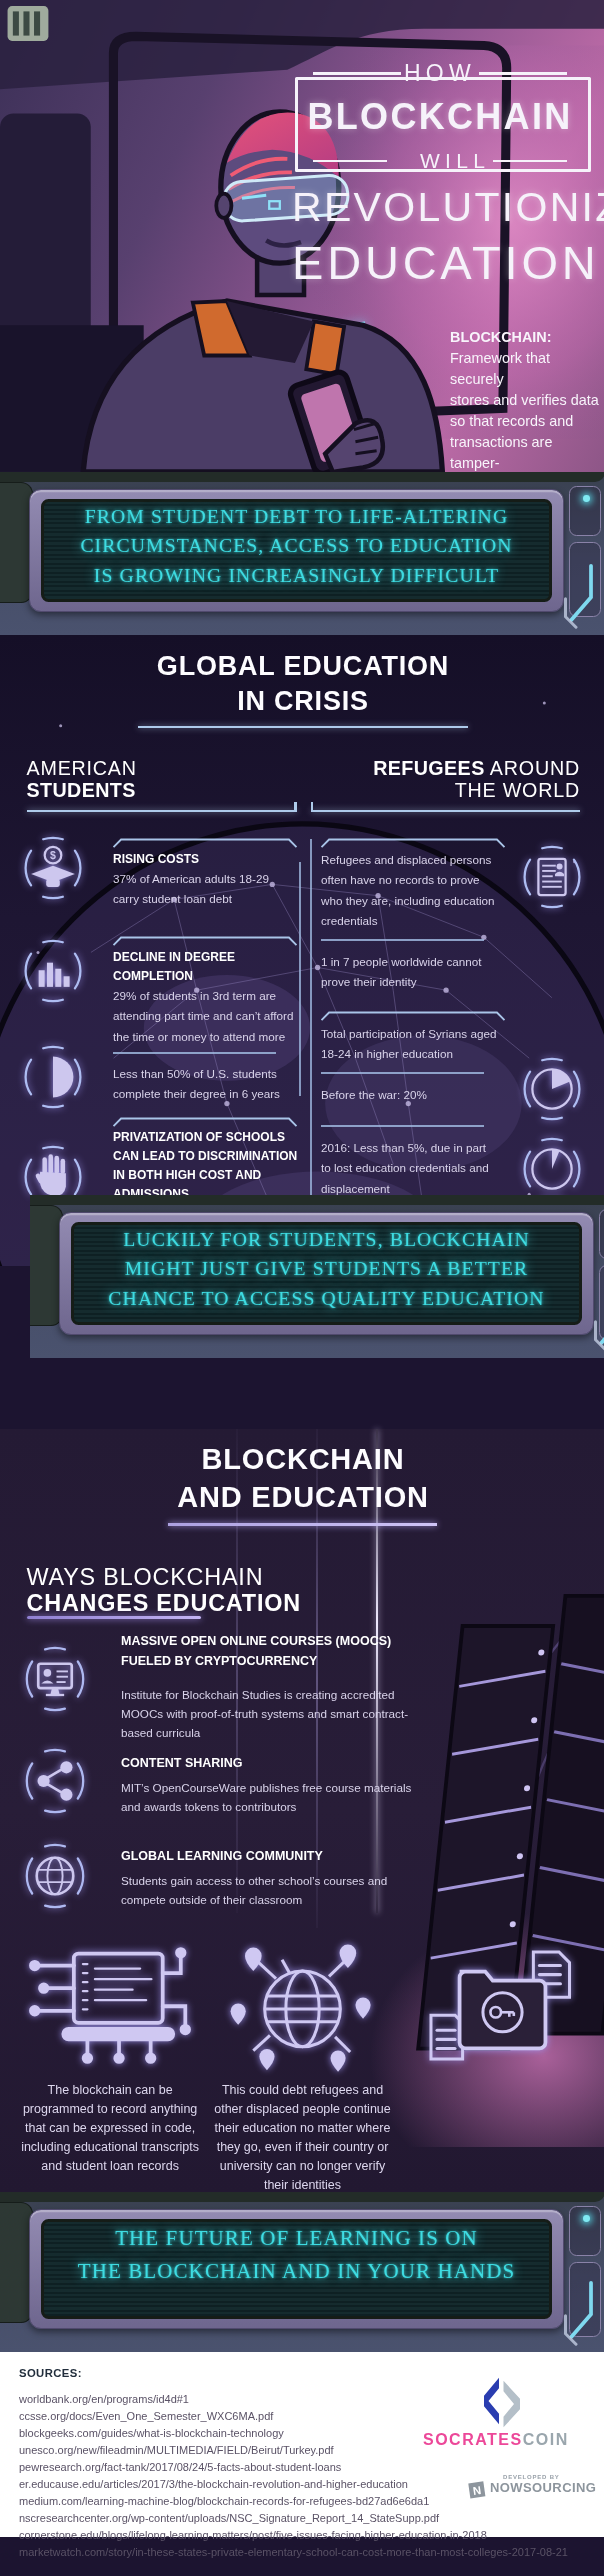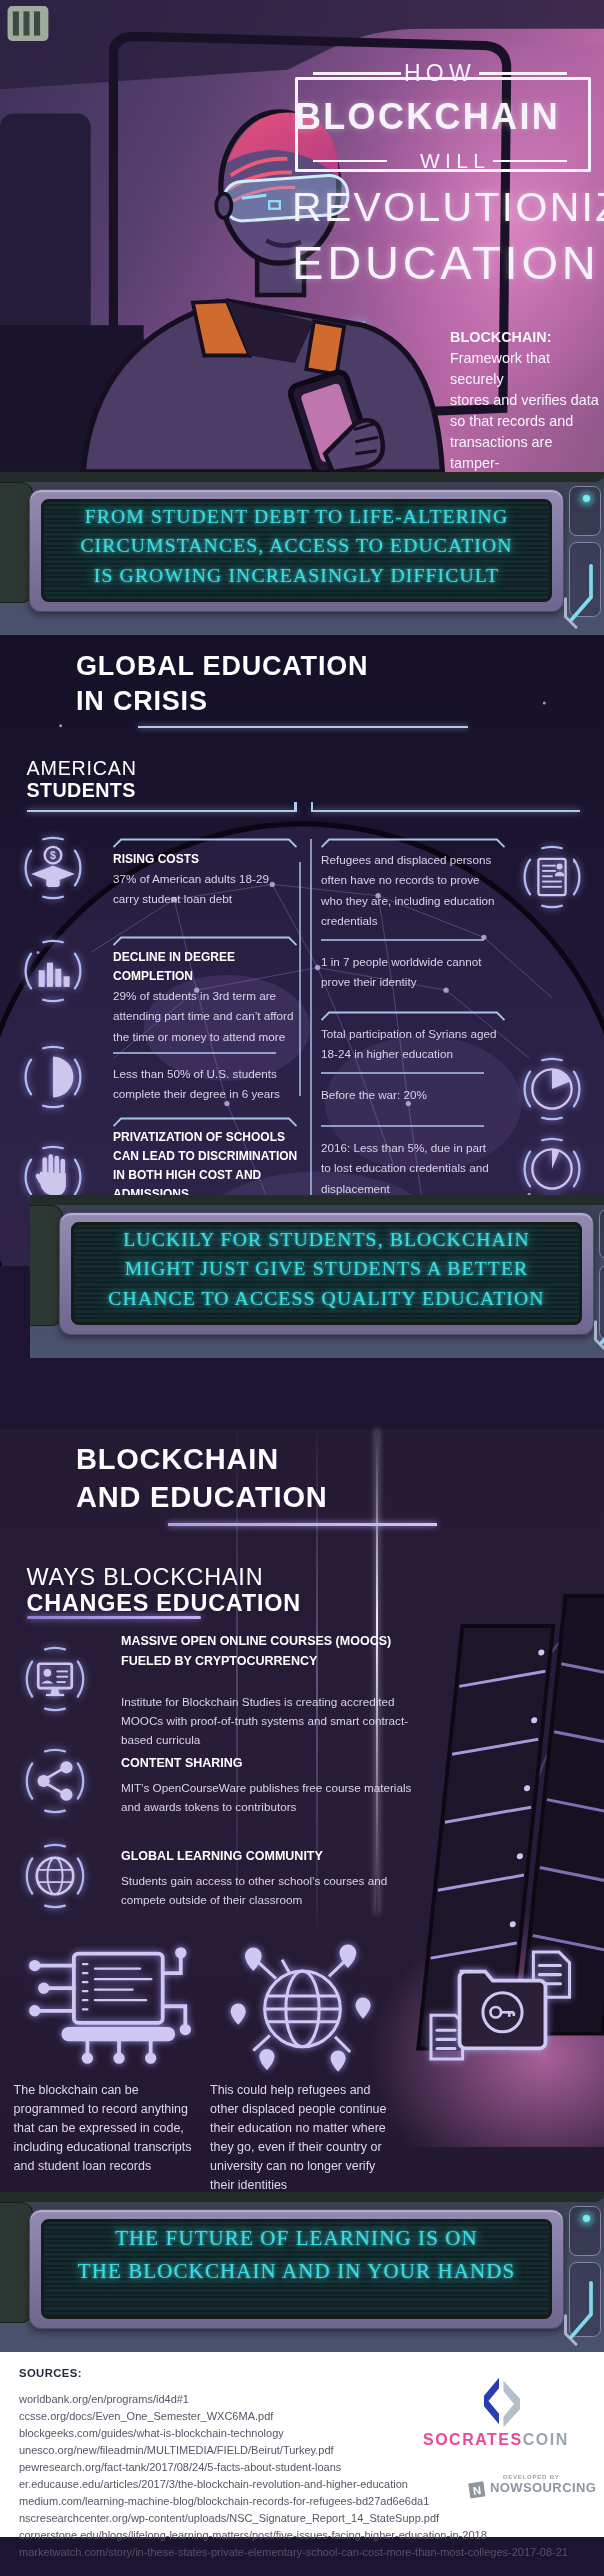--- a/index.html
+++ b/index.html
@@ -1,19 +1,19 @@
 <!DOCTYPE html>
 <html style="font-size:12px"><head>
 <meta charset="utf-8">
 <style>
   html,body{margin:0;padding:0;}
   body{width:605px;font-family:"Liberation Sans","DejaVu Sans",sans-serif;background:#fff;}
   #canvas{position:relative;width:605px;height:2576px;overflow:hidden;background:#1c1430;}
   .abs{position:absolute;}
-  .c{}
+  .c{text-align:center;}
   .r{text-align:right;}
 
   
   #hero{left:0;top:0;width:605px;height:472px;background:linear-gradient(115deg,#3c3057 0%,#58406f 30%,#8e5590 55%,#bb6aa6 78%,#8d5687 100%);}
   .hero-title{color:#f6f2fa;text-shadow:0 0 7.6px rgba(255,255,255,.35);}
   .kicker-row{display:flex;align-items:center;gap:3px;color:#f6f2fa;}
   .kicker-row .rule{flex:1;height:2.3px;background:#f6f2fa;}
   .title-box{border:3px solid #f6f2fa;border-radius:1.5px;}
   .big-thin{font-weight:400;letter-spacing:2.3px;}
   .def{color:#f8f4fb;font-size:14.4px;line-height:21px;}
@@ -206,20 +206,24 @@
 
     <div class="h1 c abs" style="left:76px;top:13.6px;width:454px;">
       <div>GLOBAL EDUCATION</div>
       <div>IN CRISIS</div>
     </div>
     <div class="rule-blue abs" style="left:138px;top:91px;width:330px;"></div>
 
     <div class="colhead abs" style="left:26.5px;top:122px;">
       <div>AMERICAN</div>
       <div><b>STUDENTS</b></div>
+    </div>
+    <div class="colhead r abs" style="left:317px;top:122px;width:263px;">
+      <div><b>REFUGEES</b><span> AROUND</span></div>
+      <div>THE WORLD</div>
     </div>
     <div class="rule-blue abs" style="left:26.5px;top:175px;width:270px;">
         <span class="tick" style="right:0;"></span>
       </div>
     <div class="rule-blue abs" style="left:311px;top:175px;width:269px;">
         <span class="tick" style="left:0;"></span>
       </div>
 
     <div class="abs" style="left:299px;top:227px;width:1.5px;height:234px;background:#9db6dd;opacity:.8;"></div>
     <div class="abs" style="left:310px;top:204px;width:1.5px;height:393px;background:#9db6dd;opacity:.8;"></div>
@@ -449,21 +453,21 @@
       <circle cx="36" cy="38" r="5" fill="#cdc7ee"></circle>
         <path d="M28,52 Q36,44 44,52 Z" fill="#cdc7ee"></path>
       <line x1="48" y1="36" x2="63" y2="36" stroke="#cdc7ee" stroke-width="2.5"></line>
         <line x1="48" y1="43" x2="63" y2="43" stroke="#cdc7ee" stroke-width="2.5"></line>
         <line x1="48" y1="50" x2="60" y2="50" stroke="#cdc7ee" stroke-width="2.5"></line>
       <path d="M42,58 L40,66 L52,66 L50,58 Z" fill="#cdc7ee"></path>
         <line x1="34" y1="67" x2="58" y2="67" stroke="#cdc7ee" stroke-width="3"></line>
     </svg>
     <div class="abs" style="left:121px;top:203px;width:340px;">
       <div class="way-h" style="width:317px;">MASSIVE OPEN ONLINE COURSES (MOOCS) FUELED BY CRYPTOCURRENCY</div>
-      <div class="way-b" style="width:302px;margin-top:21px;">Institute for Blockchain Studies is creating accredited MOOCs with proof-of-truth systems and smart contract-based curricula</div>
+      <div class="way-b" style="width:302px;margin-top:14px;">Institute for Blockchain Studies is creating accredited MOOCs with proof-of-truth systems and smart contract-based curricula</div>
     </div>
 
     <svg class="abs neon" style="left:20.4px;top:317px;" width="70" height="70" viewBox="0 0 92 92">
       <g stroke="#aeb8f0" stroke-width="3" fill="none" stroke-linecap="round">
         <path d="M16,23 A41,41 0 0 0 16,69"></path>
           <path d="M76,23 A41,41 0 0 1 76,69"></path>
           <path d="M33,7 A45,45 0 0 1 59,7"></path>
           <path d="M33,85 A45,45 0 0 0 59,85"></path>
       </g>
       <line x1="36" y1="42" x2="56" y2="30" stroke="#cdc7ee" stroke-width="3.5"></line>
@@ -563,21 +567,21 @@
       </g>
       <path d="M52,38 h34 l10,12 h62 a8,8 0 0 1 8,8 v74 a8,8 0 0 1 -8,8 h-98 a8,8 0 0 1 -8,-8 v-86 a8,8 0 0 1 8,-8 Z" fill="#2a2038" stroke="#cfc8f2" stroke-width="5"></path>
       <circle cx="109" cy="92" r="26" fill="none" stroke="#cfc8f2" stroke-width="4"></circle>
       <circle cx="100" cy="92" r="7" fill="none" stroke="#cfc8f2" stroke-width="3.5"></circle>
       <line x1="107" y1="92" x2="124" y2="92" stroke="#cfc8f2" stroke-width="3.5"></line>
       <line x1="118" y1="92" x2="118" y2="98" stroke="#cfc8f2" stroke-width="3.5"></line>
         <line x1="124" y1="92" x2="124" y2="97" stroke="#cfc8f2" stroke-width="3.5"></line>
     </svg>
 
     <div class="benefit-t c abs" style="left:13.6px;top:652px;width:193px;">The blockchain can be programmed to record anything that can be expressed in code, including educational transcripts and student loan records</div>
-    <div class="benefit-t c abs" style="left:210px;top:652px;width:185px;">This could help refugees and other displaced people continue their education no matter where they go, even if their country or university can no longer verify their identities</div>
+    <div class="benefit-t c abs" style="left:210px;top:652px;width:185px;">This could debt refugees and other displaced people continue their education no matter where they go, even if their country or university can no longer verify their identities</div>
   </div>
 
   <div class="abs band" style="top:2192px;height:160px;">
     <div class="band-topstrip"></div>
     <div class="side-panel" style="top:13.6px;height:48px;"></div>
     <div class="side-panel" style="top:70px;height:73px;"></div>
     <div class="band-tab"></div>
     <div class="panel">
       <div class="screen">
         <div class="screen-line" style="font-size:21px;line-height:33px;">THE FUTURE OF LEARNING IS ON</div>

